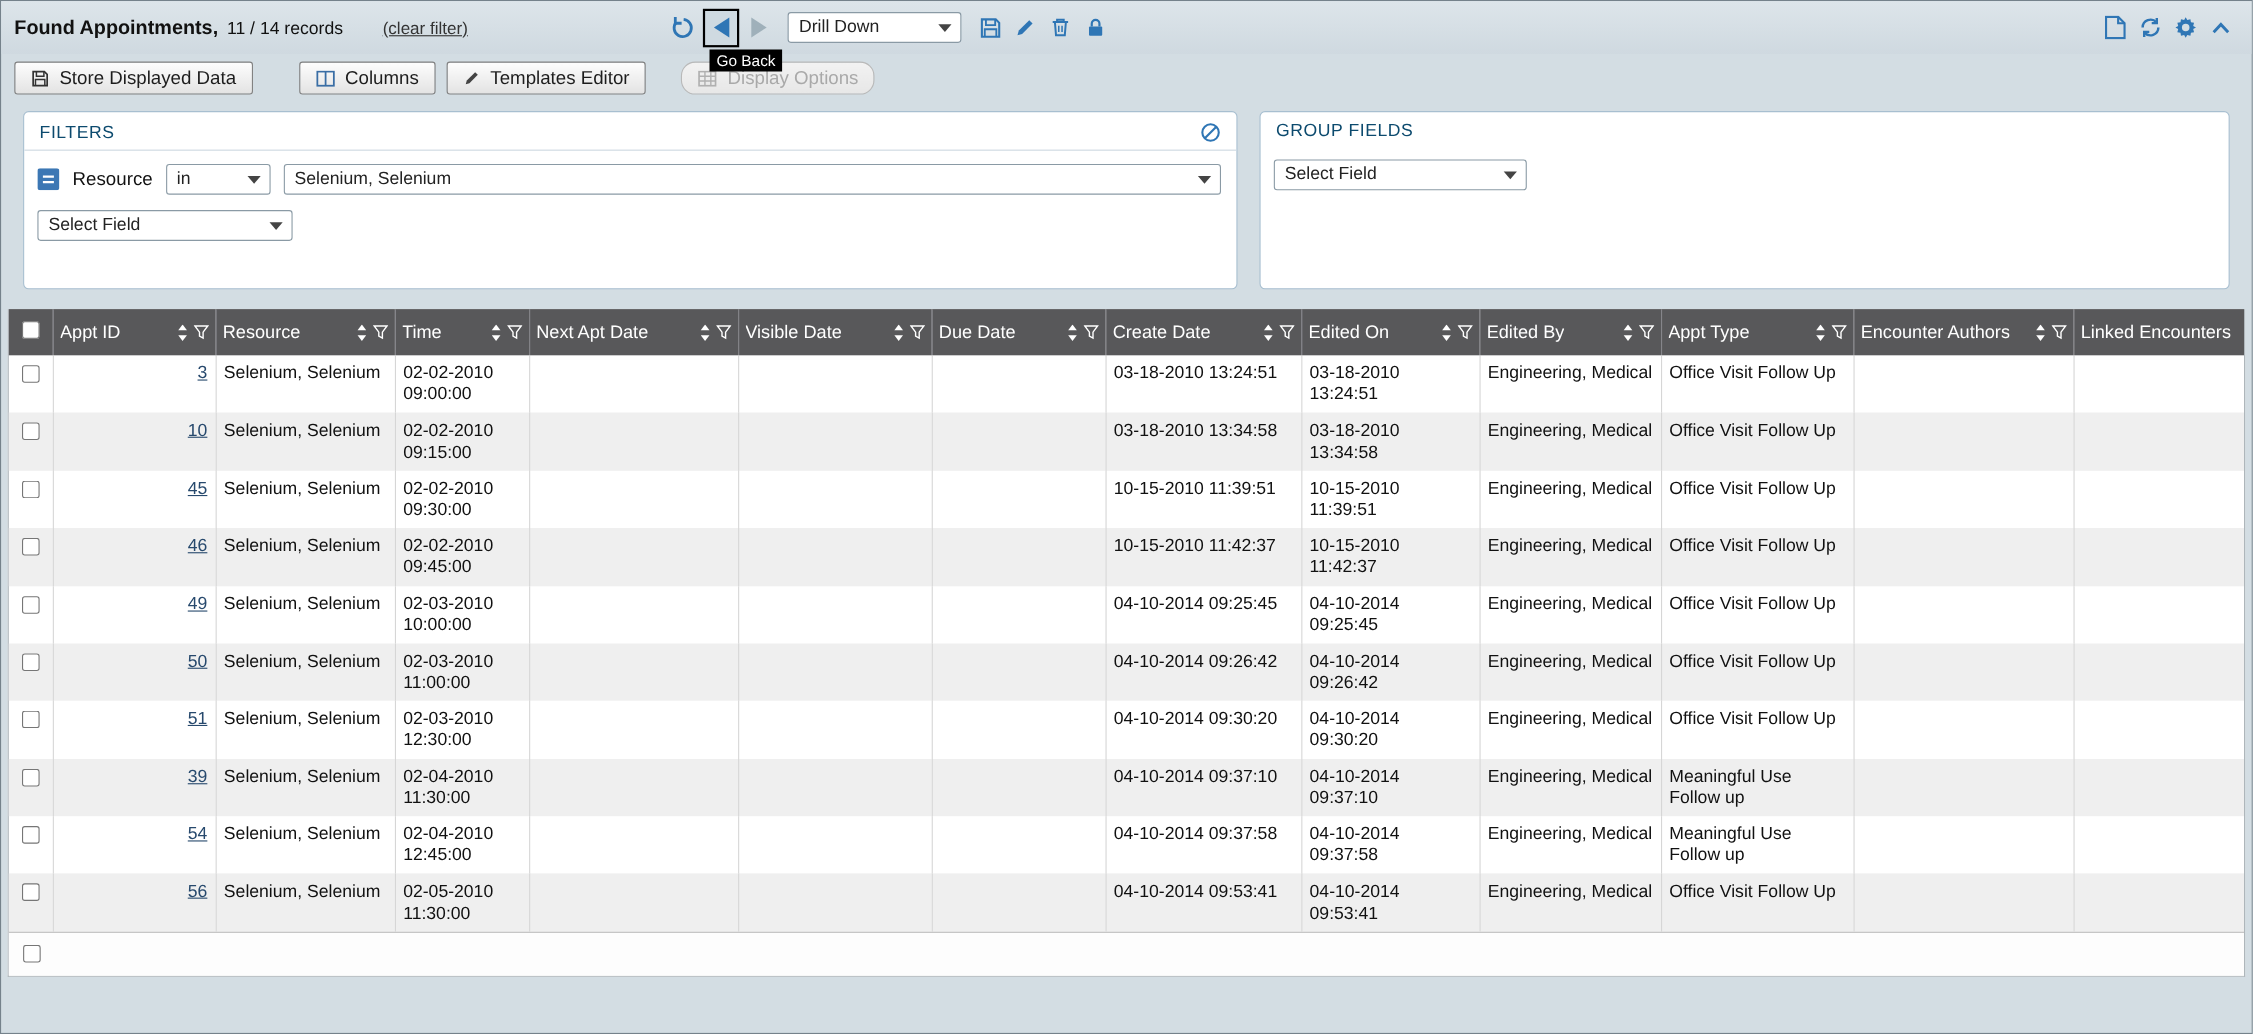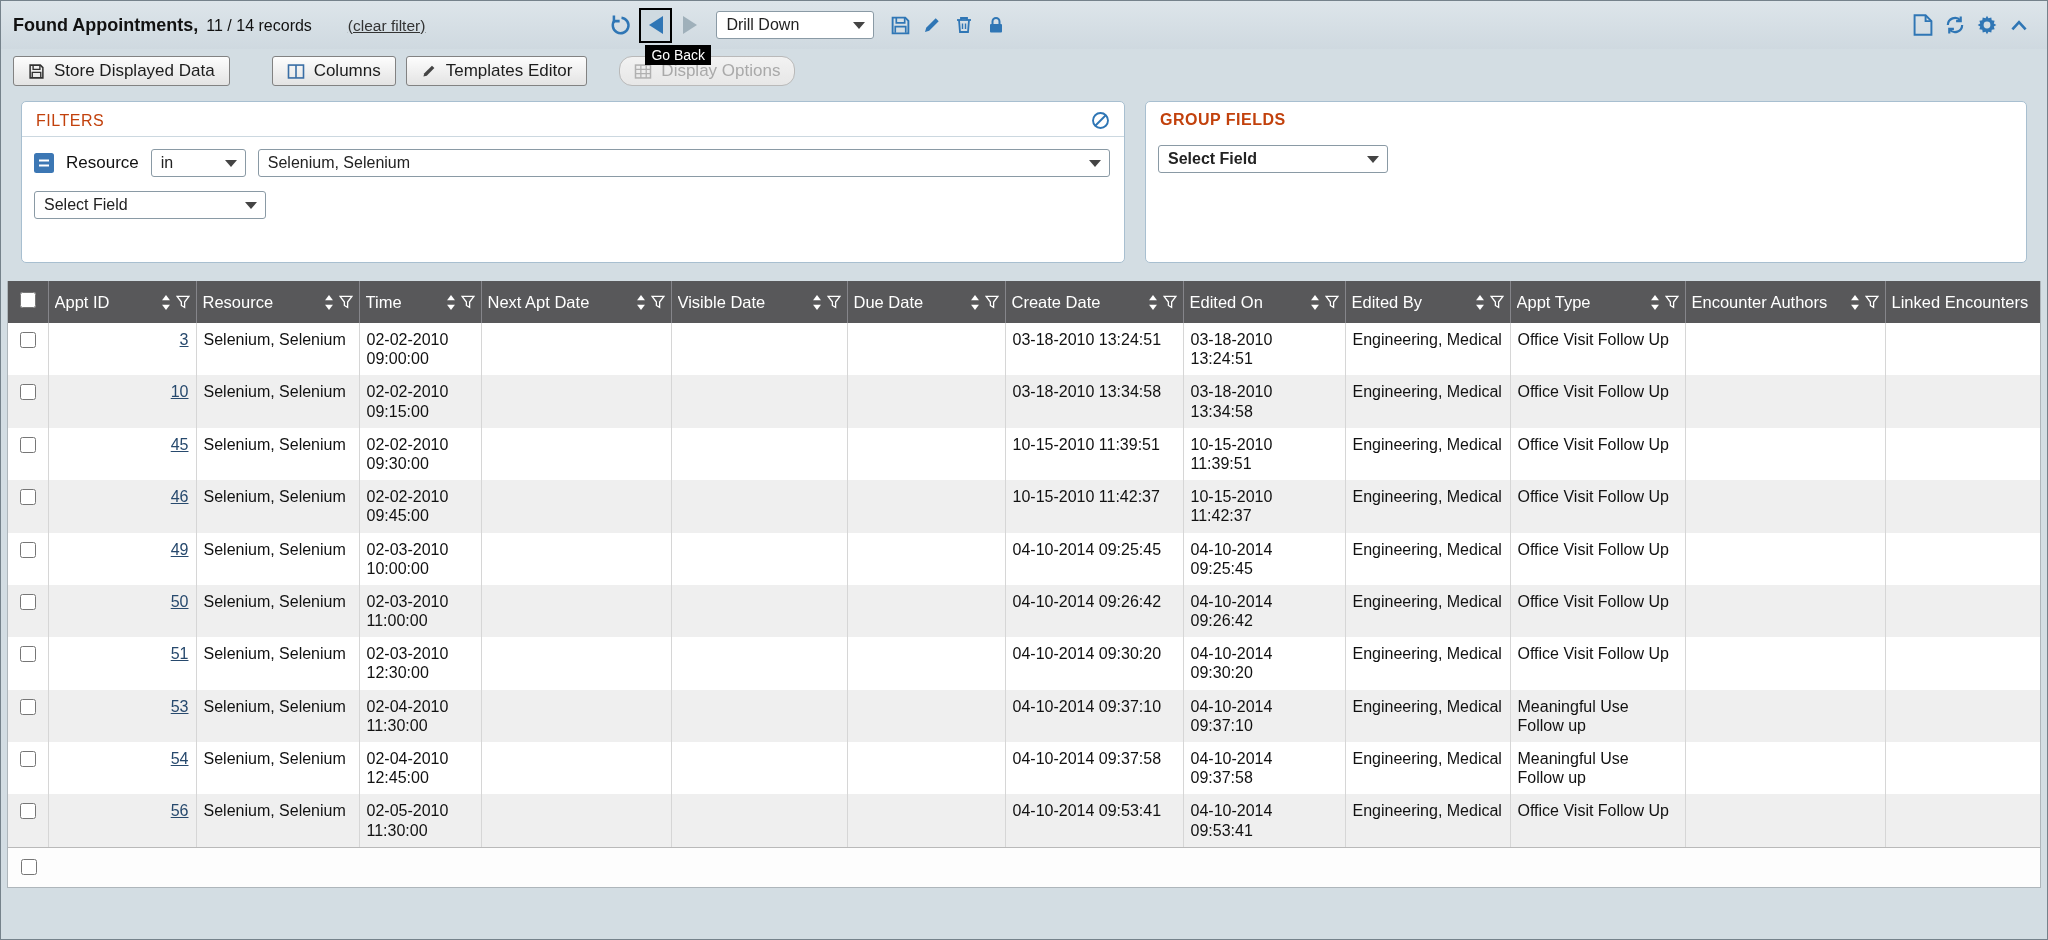--- a/index.html
+++ b/index.html
@@ -72,25 +72,25 @@
   .ml12 { margin-left: 12px; } .ml42 { margin-left: 42px; }
   .ml10 { margin-left: 10px; } .ml32 { margin-left: 32px; border-radius: 13px; }
 
   
   .panels { display: flex; gap: 20px; margin: 10px 20px 0 20px; height: 162px; }
   .panel {
     background: #fff; border: 1px solid #a8bfd0; border-radius: 5px;
     overflow: hidden;
   }
   .panel-filters { width: 1104px; flex: none; }
-  .panel-group { flex: 1; font-weight: bold; }
+  .panel-group { flex: 1; }
   .panel-head {
     display: flex; align-items: center; justify-content: space-between;
     padding: 9px 14px 6px 14px;
-    font-size: 16px; color: #c2410c; letter-spacing: 0.5px;
+    font-size: 16px; color: #0c4a6e; letter-spacing: 0.5px;
   }
   .panel-filters .panel-head { border-bottom: 1px solid #ccd8e0; }
   .filter-row { display: flex; align-items: center; gap: 12px; margin: 12px 14px 0 12px; }
   .filter-label { font-size: 17px; color: #111; }
   .op-select { min-width: 95px; }
   .value-combo { flex: 1; max-width: 868px; }
   .field-select { min-width: 232px; margin: 14px 0 0 12px; }
   .group-field-select { min-width: 230px; margin: 10px 0 0 12px; }
 
   
@@ -665,21 +665,21 @@
     <td></td>
     <td>04-10-2014 09:30:20</td>
     <td>04-10-2014 09:30:20</td>
     <td>Engineering, Medical</td>
     <td>Office Visit Follow Up</td>
     <td></td>
     <td></td>
   </tr>
           <tr>
     <td class="c-sel"><input type="checkbox" style=""></td>
-    <td class="c-id"><a class="id-link">53</a></td>
+    <td class="c-id"><a class="id-link">39</a></td>
     <td>Selenium, Selenium</td>
     <td>02-04-2010 11:30:00</td>
     <td></td>
     <td></td>
     <td></td>
     <td>04-10-2014 09:37:10</td>
     <td>04-10-2014 09:37:10</td>
     <td>Engineering, Medical</td>
     <td>Meaningful Use Follow up</td>
     <td></td>

